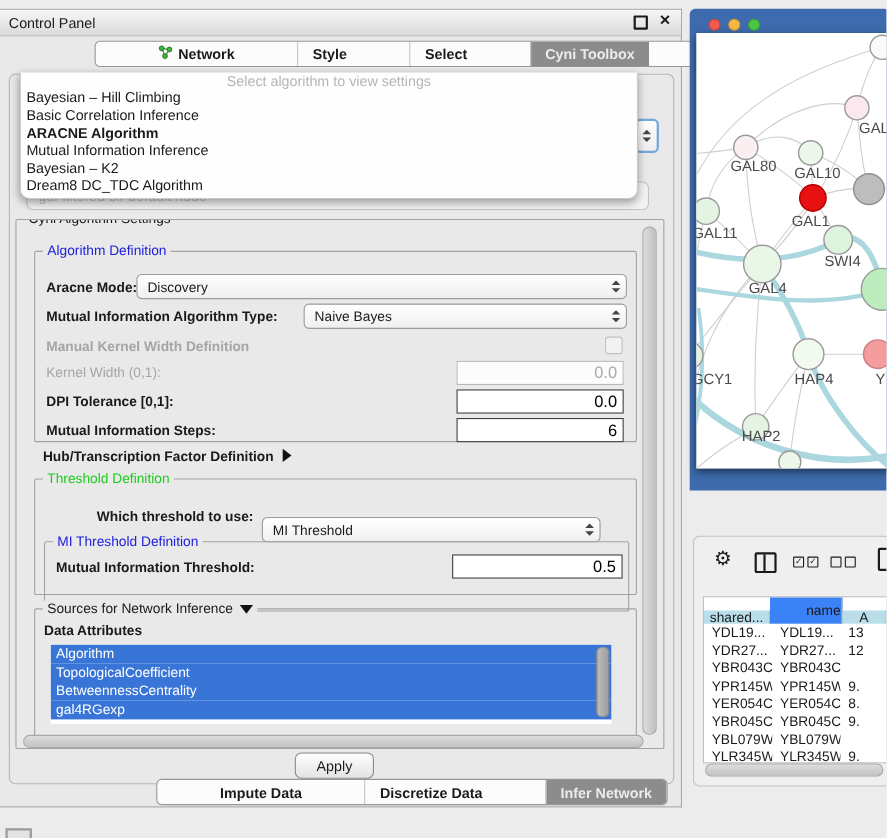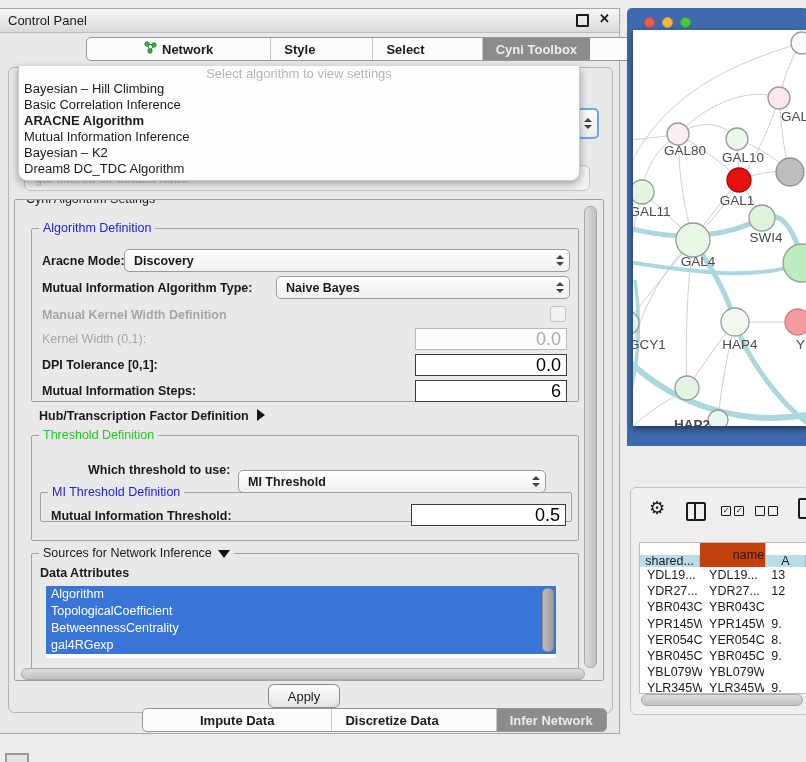--- a/index.html
+++ b/index.html
@@ -42,28 +42,28 @@
   
   .group{position:absolute;border:1px solid #A2A2A2;border-radius:2px;box-sizing:border-box;}
   .legend{position:absolute;top:-8px;left:7px;background:#E9E9E9;padding:0 4px;font-size:12.5px;line-height:15px;white-space:nowrap;}
   .legend.blue{color:#2121DE;}
   .legend.green{color:#1DCC1D;}
 
   .flabel{position:absolute;font-size:12.5px;font-weight:700;white-space:nowrap;}
   .flabel.dis{color:#A5A5A5;}
 
   .combo{position:absolute;height:23px;background:linear-gradient(#FFFFFF,#EFEFEF);border:1px solid #9D9D9D;border-radius:5px;
-         display:flex;align-items:center;font-size:12.5px;padding-left:9px;box-sizing:border-box;font-weight:bold;}
+         display:flex;align-items:center;font-size:12.5px;padding-left:9px;box-sizing:border-box;}
   .stepper{margin-left:auto;width:18px;height:100%;display:flex;flex-direction:column;align-items:center;justify-content:center;gap:3px;}
   .tri-up{width:0;height:0;border-left:4px solid transparent;border-right:4px solid transparent;border-bottom:4px solid #444;}
   .tri-dn{width:0;height:0;border-left:4px solid transparent;border-right:4px solid transparent;border-top:4px solid #444;}
   .tri-right{display:inline-block;width:0;height:0;border-top:6px solid transparent;border-bottom:6px solid transparent;border-left:8px solid #111;margin-left:8px;vertical-align:-1px;}
   .tri-down-b{display:inline-block;width:0;height:0;border-left:6px solid transparent;border-right:6px solid transparent;border-top:8px solid #111;margin-left:6px;vertical-align:-1px;}
 
-  .tfield{position:absolute;height:20px;background:#FFF;border:1.5px solid #3C3C3C;font-size:18px;text-align:right;
+  .tfield{position:absolute;height:20px;background:#FFF;border:1.5px solid #3C3C3C;font-size:15px;text-align:right;
           padding:0 5px;font-family:"Liberation Sans",sans-serif;box-sizing:content-box;}
   .tfield.dis{border:1px solid #B9B9B9;color:#ABABAB;background:#FCFCFC;}
 
   .checkbox{position:absolute;width:14px;height:14px;border:1px solid #C2C2C2;border-radius:3px;background:#F2F2F2;}
 
   
   .attr-list{position:absolute;background:#FFF;overflow:hidden;}
   .attr-item{height:17px;line-height:17px;font-size:12.5px;color:#FFF;background:#3875D6;padding-left:5px;}
   .list-scroll{position:absolute;width:10px;border-radius:5px;background:linear-gradient(90deg,#BDBDBD,#9E9E9E);border:1px solid #8F8F8F;}
 
@@ -91,21 +91,21 @@
   .gear{left:18px;top:9px;font-size:18px;}
   .colsicon{left:55px;top:14px;width:16px;height:15px;border:2px solid #1A1A1A;border-radius:2px;}
   .colsicon:before{content:"";position:absolute;left:6px;top:0;width:2px;height:15px;background:#1A1A1A;}
   .cb{display:inline-block;width:8px;height:8px;border:1.5px solid #1A1A1A;border-radius:1px;font-size:8px;line-height:8px;text-align:center;}
   .cbpair{position:absolute;top:18px;display:flex;gap:3px;}
   .docicon{left:167px;top:10px;width:12px;height:17px;border:2px solid #1A1A1A;border-radius:2px 5px 2px 2px;}
   .ttable{position:absolute;left:8px;top:54px;width:168px;height:152px;background:#FFF;border:1px solid #BFBFBF;overflow:hidden;box-sizing:border-box;}
   .thead{display:flex;height:24px;}
   .th{box-sizing:border-box;border-right:1px solid #9FBEC6;display:flex;align-items:center;justify-content:center;font-size:12.5px;}
   .th.blue{background:#B9DEE9;margin-top:12px;}
-  .th.gray{background:#c2410c;border-right-color:#BDBDBD;padding-left:32px;}
+  .th.gray{background:#3b82f6;border-right-color:#BDBDBD;padding-left:32px;}
   .trow{display:flex;height:16.2px;align-items:center;font-size:12.5px;}
   .td{box-sizing:border-box;padding-left:7px;overflow:hidden;white-space:nowrap;}
 
   .mini-icon{left:5px;top:753px;width:20px;height:16px;border:2px solid #9A9A9A;background:#E3E3E3;}
 </style>
 </head>
 <body>
 
 <div class="screen">
 
@@ -205,21 +205,21 @@
 
         <span class="flabel" style="left:56px;top:27px;">Which threshold to use:</span>
         <div class="combo" style="left:206px;right:32px;top:22px;margin-top:12px;">
           <span>MI Threshold</span>
           <span class="stepper">
               <span class="tri-up"></span>
               <span class="tri-dn"></span>
             </span>
         </div>
 
-        <div class="group" style="left:8px;top:56px;width:532px;height:30px;">
+        <div class="group" style="left:8px;top:56px;width:532px;height:64px;">
           <span class="legend blue">MI Threshold Definition</span>
           <span class="flabel" style="left:10px;top:16px;">Mutual Information Threshold:</span>
           <input class="tfield" style="right: 5px; top: 11px; width: 143px;" value="0.5">
         </div>
       </div>
 
       <div class="group" style="left:16px;top:353px;width:548px;height:135px;">
         <span class="legend"><span>Sources for Network Inference</span><span class="tri-down-b"></span></span>
         <span class="flabel" style="left:8px;top:12px;">Data Attributes</span>
         <div class="attr-list" style="left:14px;right:22px;top:32px;height:72px;">
@@ -307,21 +307,21 @@
           <circle cx="85" cy="390" r="10" fill="#EAF7E9"></circle>
         </g>
       </svg>
       <div class="nlabel" style="left:52px;top:113px;">GAL80</div>
       <div class="nlabel" style="left:110px;top:120px;">GAL10</div>
       <div class="nlabel" style="left:104px;top:163px;text-align:right;">GAL1</div>
       <div class="nlabel" style="left:17px;top:174px;">GAL11</div>
       <div class="nlabel" style="left:133px;top:200px;">SWI4</div>
       <div class="nlabel" style="left:65px;top:224px;">GAL4</div>
       <div class="nlabel" style="left:107px;top:307px;">HAP4</div>
-      <div class="nlabel" style="left:59px;top:387px;font-weight:bold;">HAP2</div>
+      <div class="nlabel" style="left:59px;top:359px;">HAP2</div>
       <div class="nlabel noctr" style="left:-4px;top:307px;">GCY1</div>
       <div class="nlabel noctr" style="left:148px;top:79px;">GAL</div>
       <div class="nlabel noctr" style="left:163px;top:307px;">Y</div>
     </div>
   </div>
 
 
   <div class="abs tablewin">
     <div class="ticon gear">⚙</div>
     <div class="ticon colsicon"></div>

